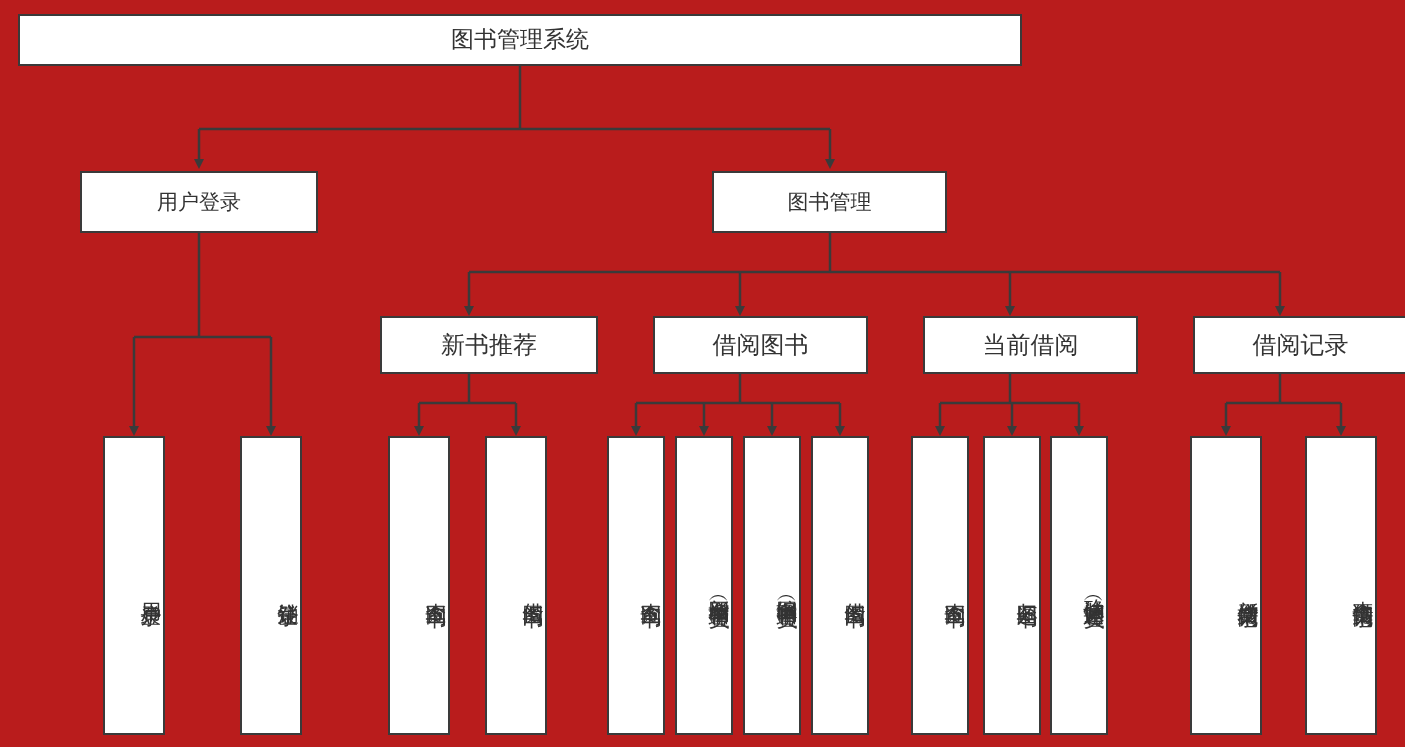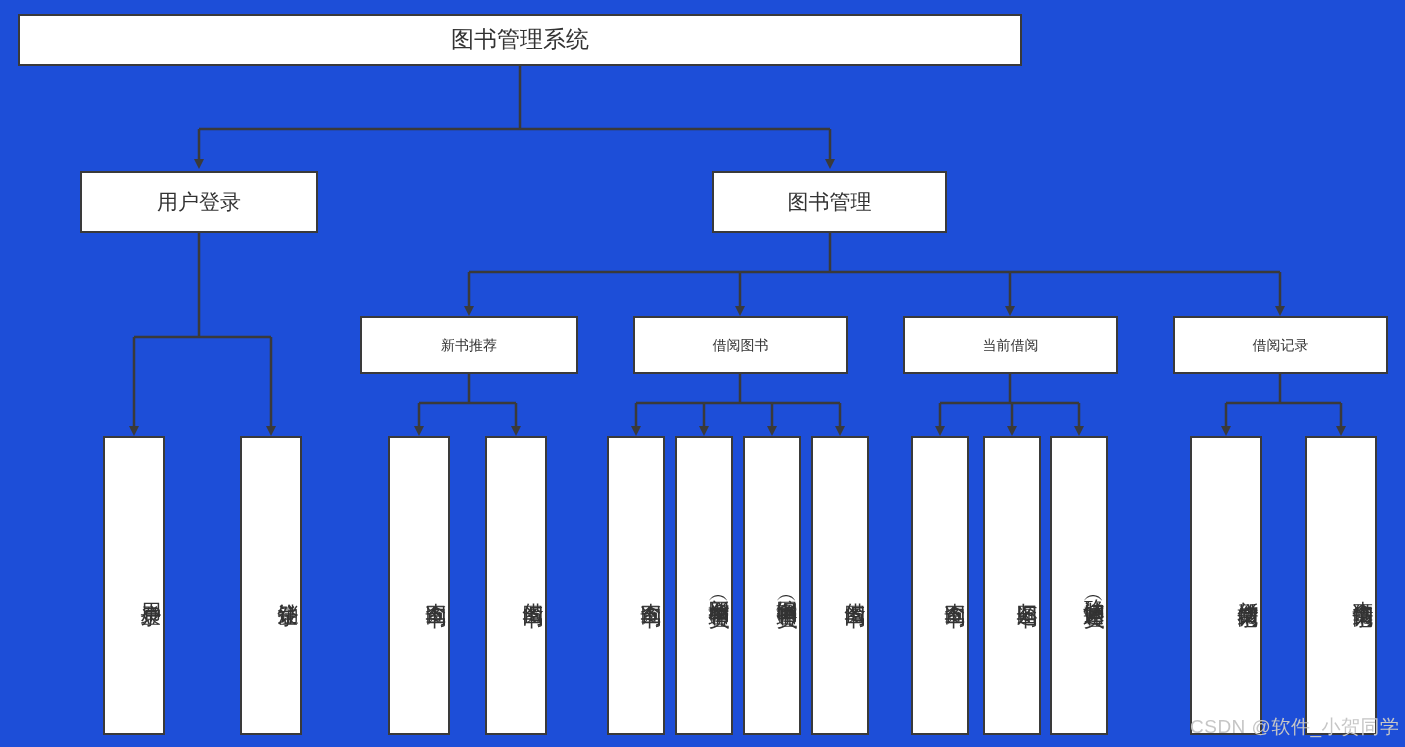--- a/index.html
+++ b/index.html
@@ -9,21 +9,21 @@
     background: #ffffff;
   }
   body {
     font-family: "Liberation Sans", "DejaVu Sans", sans-serif;
     color: #2b2b2b;
   }
   #canvas {
     position: relative;
     width: 1405px;
     height: 747px;
-    background: #1d4ed8;
+    background: #b91c1c;
     overflow: hidden;
   }
   svg.connectors {
     position: absolute;
     left: 0;
     top: 0;
     width: 1405px;
     height: 747px;
     pointer-events: none;
   }
@@ -39,21 +39,22 @@
     color: #333333;
     line-height: 1.18;
   }
   .node.root {
     font-size: 23px;
   }
   .node.level2 {
     font-size: 21px;
   }
   .node.level3 {
-    font-size: 14px;
+    font-size: 24px;
+    margin-left: 20px;
   }
   .node.leaf {
     font-size: 21px;
     writing-mode: vertical-rl;
     text-orientation: upright;
     letter-spacing: 1.5px;
     padding-top: 6px;
     align-items: flex-start;
     justify-content: center;
   }
@@ -179,15 +180,14 @@
   <div class="node leaf" id="leaf-10" style="left: 1050px; top: 436px; width: 58px; height: 299px;">
     <span class="leaf-text">确认归还（管理员）</span>
   </div>
   <div class="node leaf" id="leaf-11" style="left: 1190px; top: 436px; width: 72px; height: 299px;">
     <span class="leaf-text">新增借阅记录</span>
   </div>
   <div class="node leaf" id="leaf-12" style="left: 1305px; top: 436px; width: 72px; height: 299px;">
     <span class="leaf-text">查询借阅记录</span>
   </div>
 
-  <div class="watermark" style="left: 1190px; top: 714px; color: rgb(198, 198, 198);">CSDN @软件_小贺同学</div>
 
 </div>
 
 </body></html>

